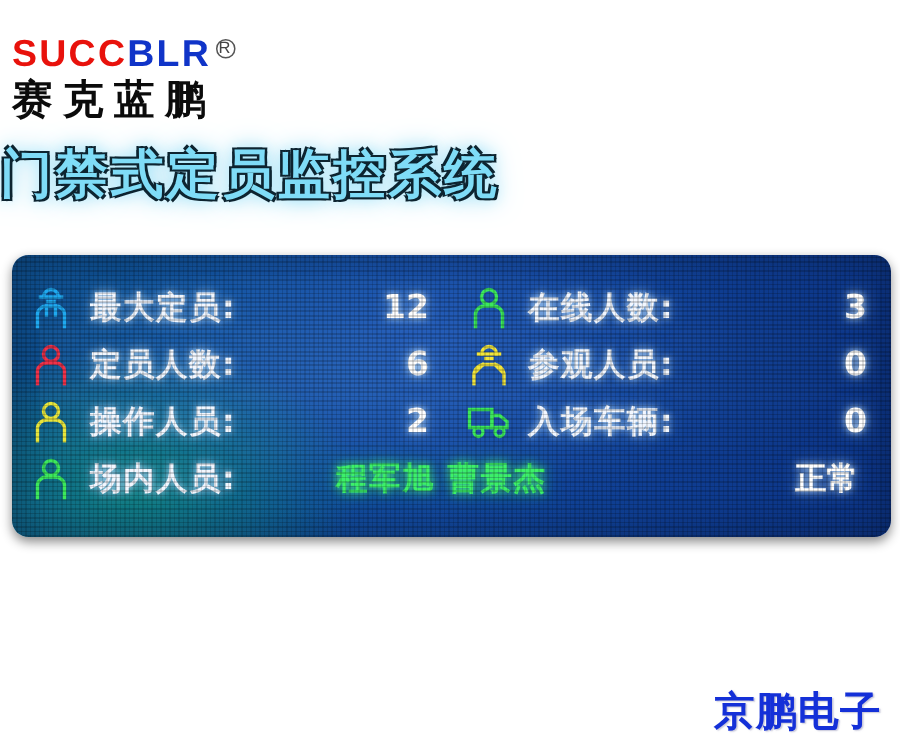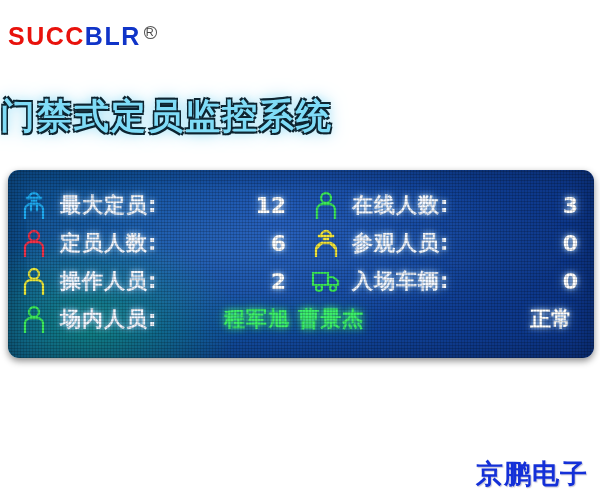--- a/index.html
+++ b/index.html
@@ -119,20 +119,21 @@
     margin-left:12px;
   }
 </style>
 </head>
 <body>
 
 <div id="brand">
   <div id="brand-latin">
     <span class="succ">SUCC</span><span class="blr">BLR</span><span id="brand-reg">R</span>
   </div>
+  <div id="brand-cn">赛克蓝鹏</div>
 </div>
 
 <div id="title">门禁式定员监控系统</div>
 
 <div id="led-panel">
   <div id="led-inner-glow"></div>
 
   <div id="led-rows">
 
     <div class="led-row">

